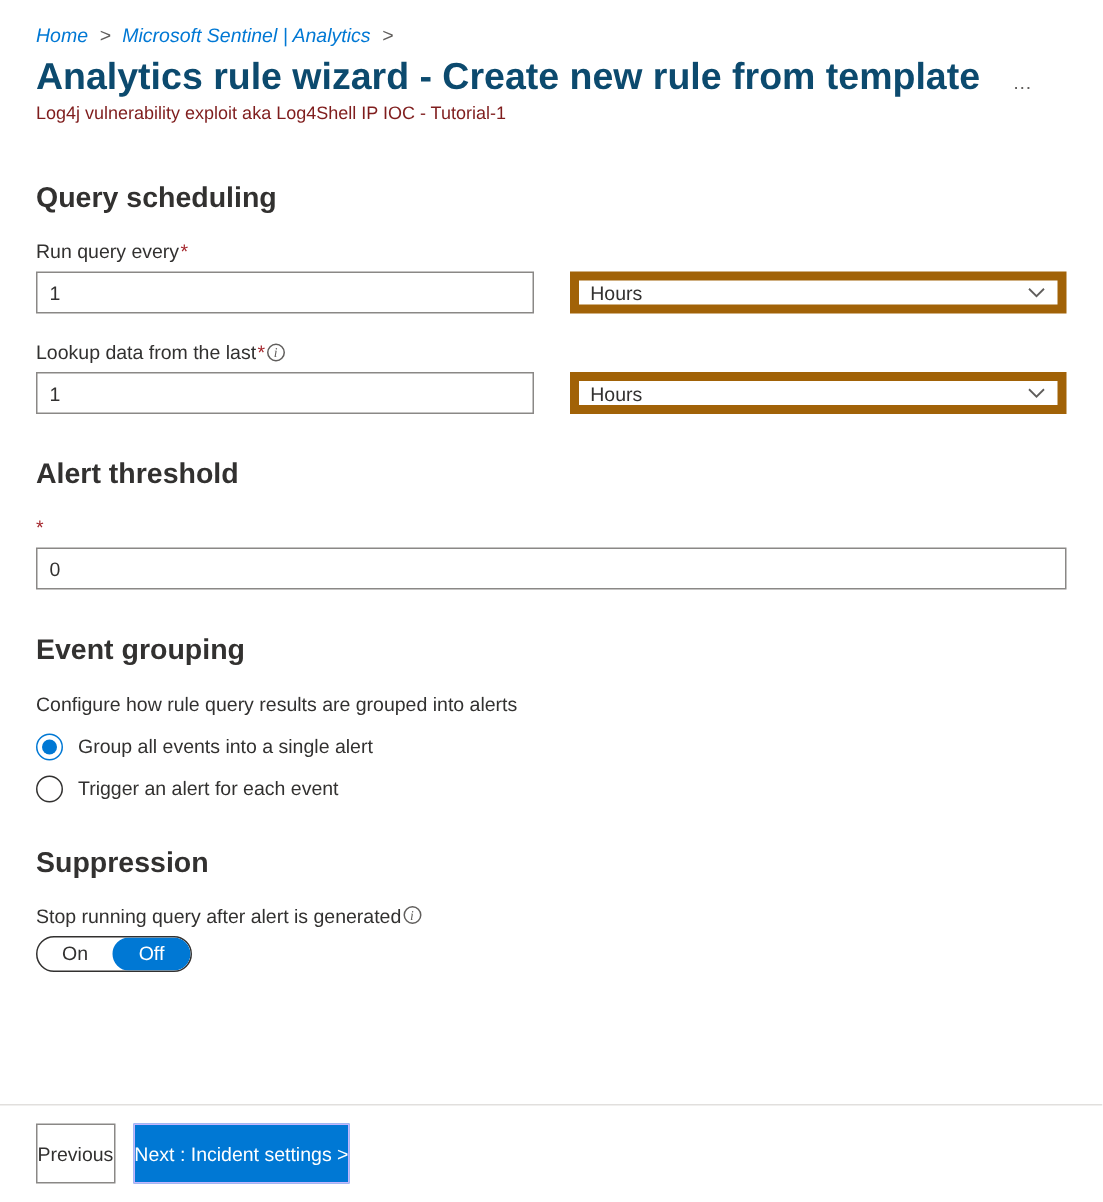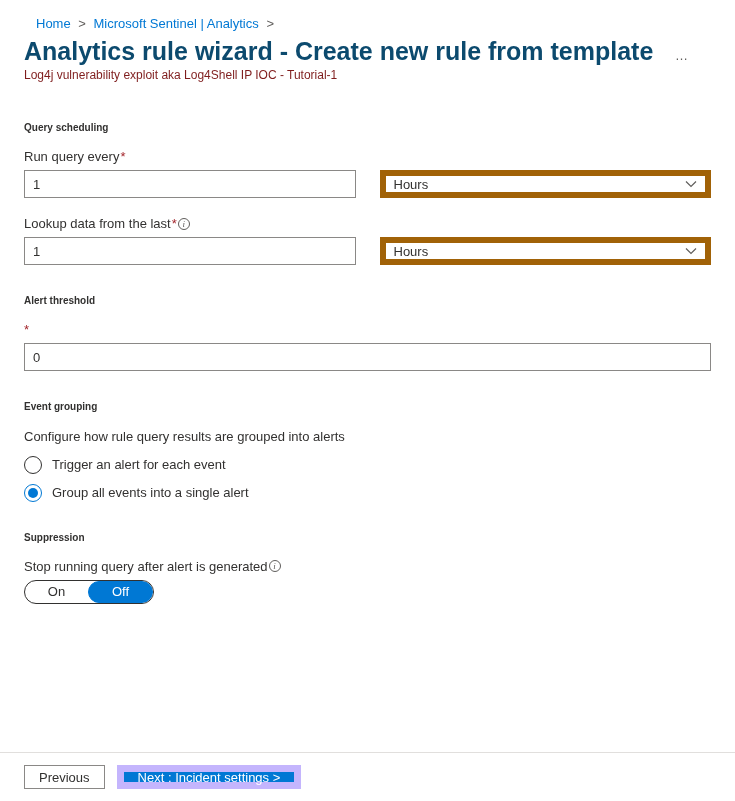--- a/index.html
+++ b/index.html
@@ -6,22 +6,23 @@
     body {
       font-family: "Segoe UI", -apple-system, sans-serif;
       font-size: 13px;
       color: #323130;
       background: #fff;
       width: 735px;
       height: 801px;
       position: relative;
     }
     .breadcrumb {
-      padding: 16px 24px 6px 36px;
-      font-size: 13px;
+      padding: 16px 24px 6px 24px;
+      font-size: 13px;
+      font-style: italic;
     }
     .breadcrumb a { color: #0078d4; text-decoration: none; cursor: pointer; }
     .breadcrumb .sep { color: #605e5c; margin: 0 4px; }
     .header {
       padding: 0 24px 10px 24px;
     }
     .header h1 {
       font-size: 25px;
       font-weight: 600;
       color: #0c4a6e;
@@ -30,21 +31,21 @@
     .header .more { margin-left: 18px; color: #605e5c; letter-spacing: 1px; cursor: pointer; }
     .header .subtitle {
       font-size: 12px;
       color: #7f1d1d;
       margin-top: 2px;
     }
     .content {
       padding: 30px 24px 0 24px;
     }
     .section-heading {
-      font-size: 10px;
+      font-size: 19px;
       font-weight: 600;
       color: #323130;
       margin-top: 30px;
       margin-bottom: 16px;
     }
     .section-heading.first { margin-top: 0; }
     .field-label {
       font-size: 13px;
       color: #323130;
       margin-bottom: 6px;
@@ -125,21 +126,21 @@
       flex-shrink: 0;
     }
     .radio-circle.selected { border-color: #0078d4; }
     .radio-dot {
       width: 10px; height: 10px;
       background: #0078d4;
       border-radius: 50%;
     }
     .radio-label { font-size: 13px; color: #323130; }
     .toggle {
-      width: 130px;
+      width: 104px;
       height: 24px;
       border: 1px solid #323130;
       border-radius: 12px;
       display: flex;
       align-items: center;
       overflow: hidden;
       cursor: pointer;
       margin-top: 4px;
       position: relative;
       padding: 0;
@@ -163,35 +164,35 @@
       position: absolute;
       bottom: 0;
       left: 0;
       right: 0;
       border-top: 1px solid #e1dfdd;
       padding: 12px 24px;
       display: flex;
       gap: 12px;
     }
     .btn {
-      height: 24px;
-      padding: 0 14px;
+      height: 40px;
+      padding: 0 0;
       font-size: 13px;
       cursor: pointer;
       display: inline-flex;
       align-items: center;
     }
     .btn-secondary {
       background: #fff;
       border: 1px solid #8a8886;
       color: #323130;
     }
     .btn-primary {
       background: #0078d4;
-      border: 7px solid #c4b5fd;
+      border: 1px solid #c4b5fd;
       color: #fff;
     }
   </style>
 </head>
 <body>
 
 <div class="breadcrumb">
   <a>Home</a>
   <span class="sep">&gt;</span>
   <a>Microsoft Sentinel | Analytics</a>
@@ -259,29 +260,29 @@
       <input class="input" value="0" style="">
     </div>
   </div>
 
   <div class="section-heading">Event grouping</div>
 
   <div class="help-text">Configure how rule query results are grouped into alerts</div>
 
   <div class="radio-group">
     <div class="radio-option">
-      <span class="radio-circle"></span>
-      <span class="radio-label">Trigger an alert for each event</span>
-    </div>
-    <div class="radio-option">
       <span class="radio-circle selected">
           <span class="radio-dot"></span>
         </span>
       <span class="radio-label">Group all events into a single alert</span>
     </div>
+    <div class="radio-option">
+      <span class="radio-circle"></span>
+      <span class="radio-label">Trigger an alert for each event</span>
+    </div>
   </div>
 
   <div class="section-heading">Suppression</div>
 
   <div class="field-label">
     <span>Stop running query after alert is generated</span>
     <span class="info-icon">i</span>
   </div>
 
   <div class="toggle">

